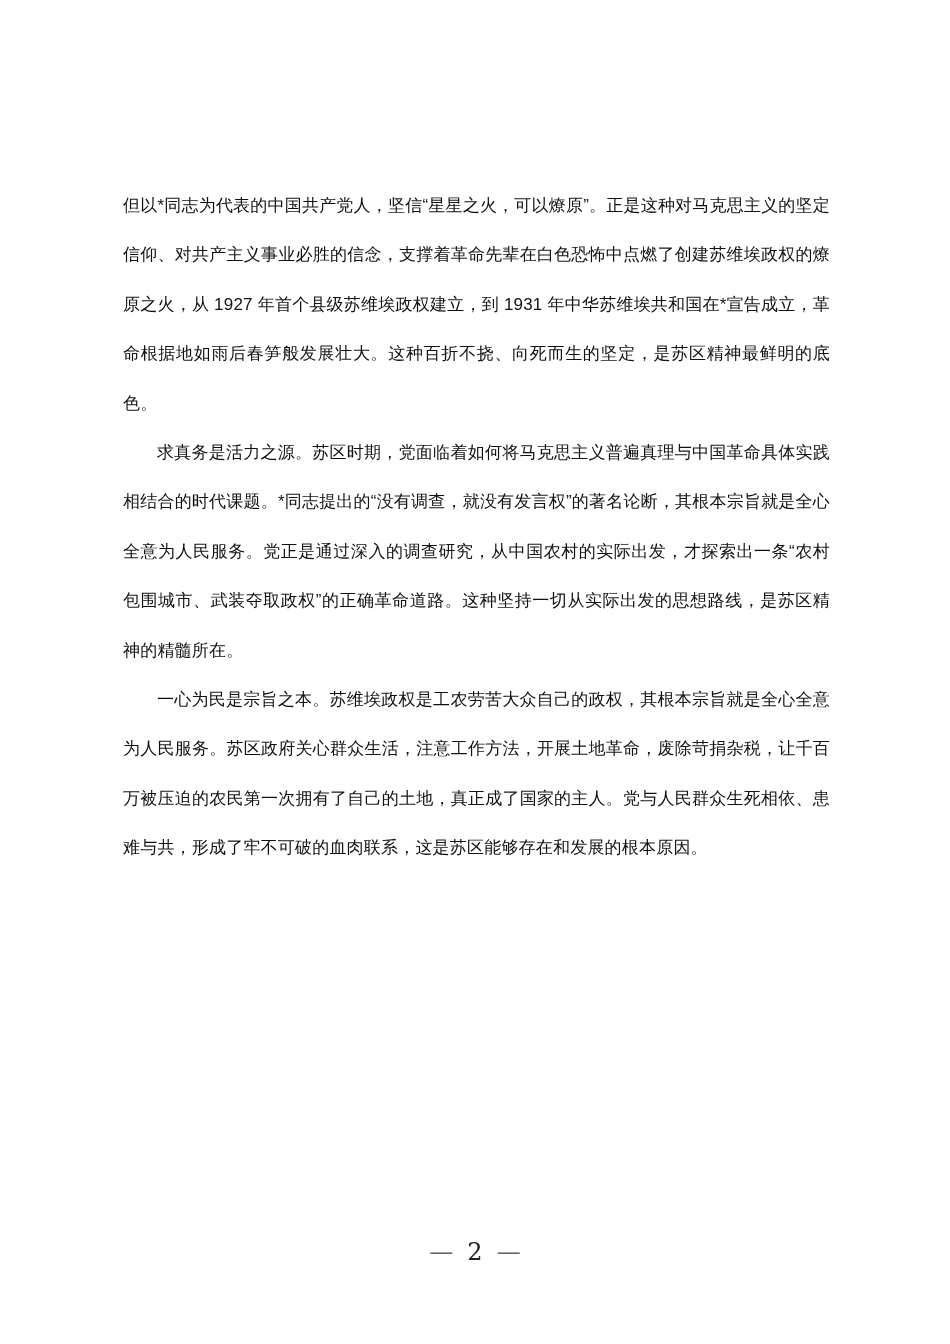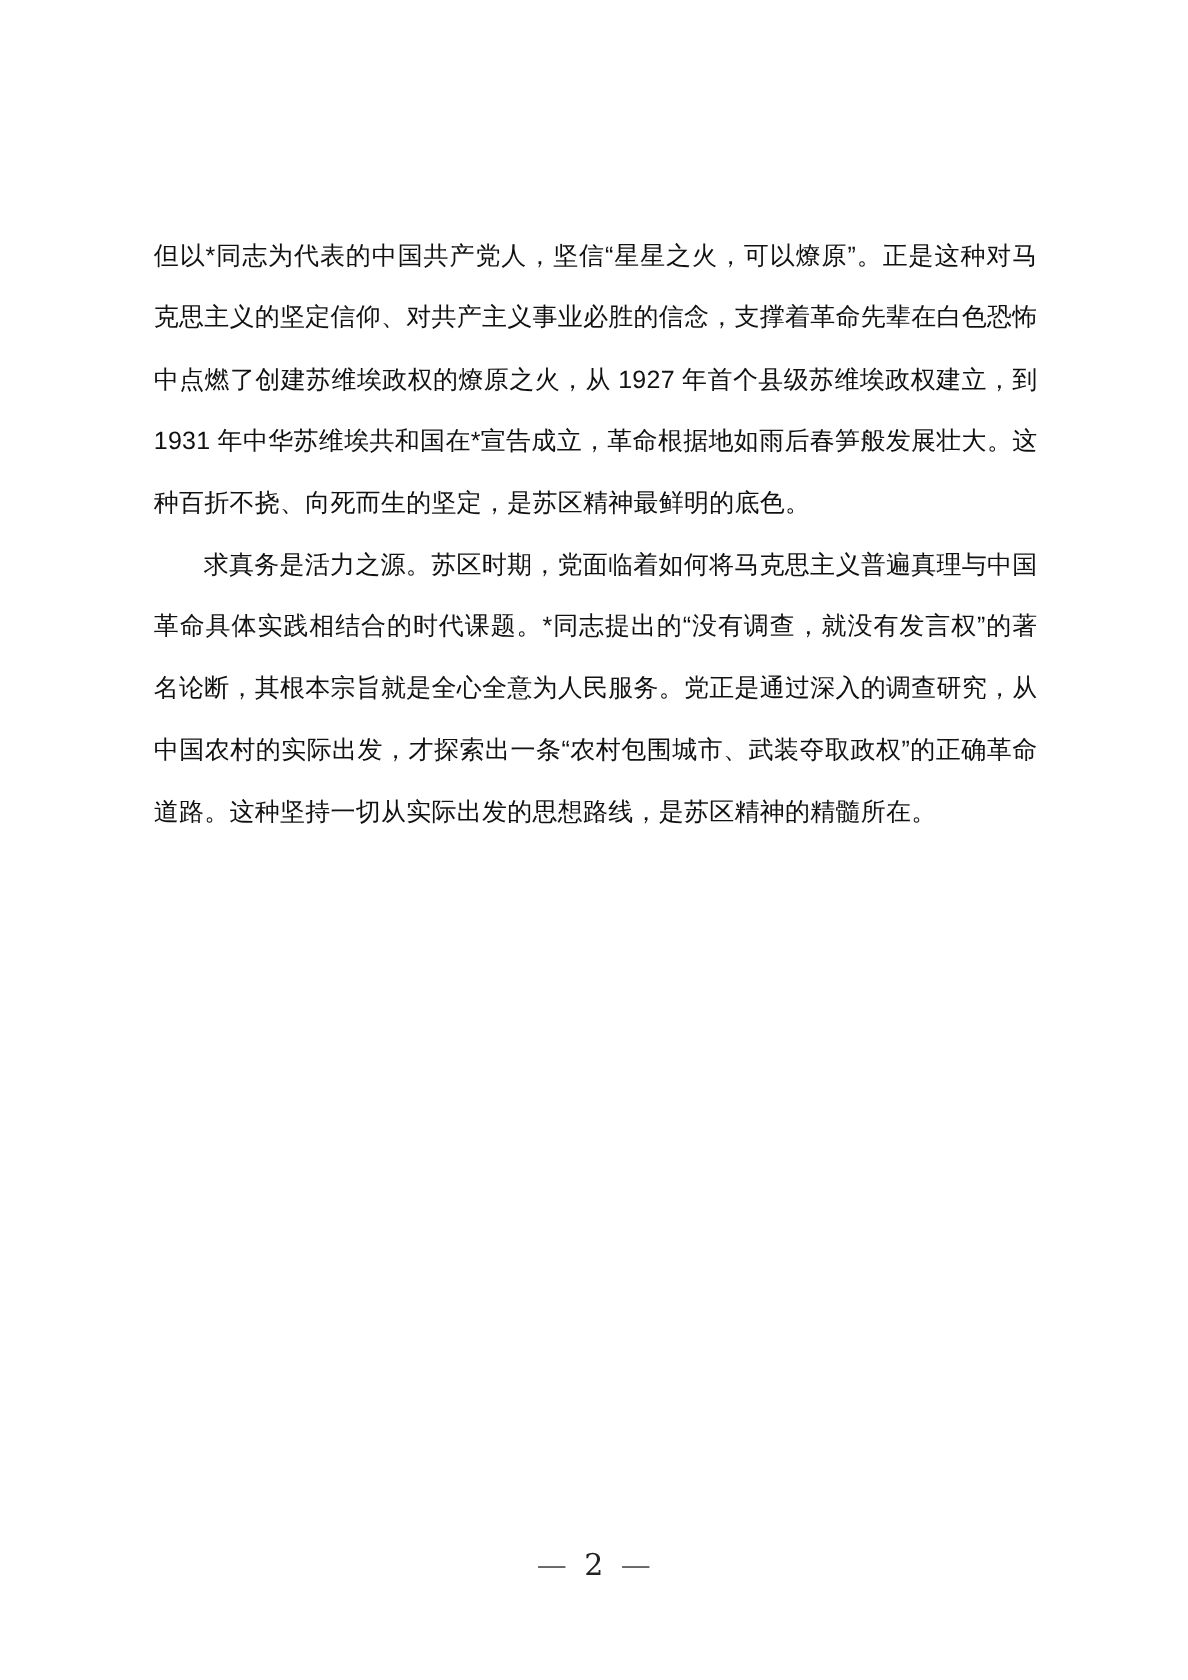--- a/index.html
+++ b/index.html
@@ -16,21 +16,21 @@
     font-family: "Liberation Sans", sans-serif;
   }
   .content {
     position: absolute;
     left: 123px;
     top: 181px;
     width: 707px;
   }
   .para {
     margin: 0;
-    font-size: 20px;
+    font-size: 17px;
     line-height: 49.4px;
     color: #111111;
     text-align: justify;
     letter-spacing: 0.2px;
     word-break: normal;
   }
   .para.indent {
     text-indent: 2em;
   }
   .footer {
@@ -53,18 +53,19 @@
     margin: 0 14px;
   }
 </style>
 </head>
 <body>
 
 <div class="page">
   <div class="content">
     <p class="para">但以*同志为代表的中国共产党人，坚信“星星之火，可以燎原”。正是这种对马克思主义的坚定信仰、对共产主义事业必胜的信念，支撑着革命先辈在白色恐怖中点燃了创建苏维埃政权的燎原之火，从 1927 年首个县级苏维埃政权建立，到 1931 年中华苏维埃共和国在*宣告成立，革命根据地如雨后春笋般发展壮大。这种百折不挠、向死而生的坚定，是苏区精神最鲜明的底色。</p>
     <p class="para indent">求真务是活力之源。苏区时期，党面临着如何将马克思主义普遍真理与中国革命具体实践相结合的时代课题。*同志提出的“没有调查，就没有发言权”的著名论断，其根本宗旨就是全心全意为人民服务。党正是通过深入的调查研究，从中国农村的实际出发，才探索出一条“农村包围城市、武装夺取政权”的正确革命道路。这种坚持一切从实际出发的思想路线，是苏区精神的精髓所在。</p>
+    <p class="para indent">一心为民是宗旨之本。苏维埃政权是工农劳苦大众自己的政权，其根本宗旨就是全心全意为人民服务。苏区政府关心群众生活，注意工作方法，开展土地革命，废除苛捐杂税，让千百万被压迫的农民第一次拥有了自己的土地，真正成了国家的主人。党与人民群众生死相依、患难与共，形成了牢不可破的血肉联系，这是苏区能够存在和发展的根本原因。</p>
   </div>
 
   <div class="footer">
     <span class="dash">—</span><span class="pagenum">2</span><span class="dash">—</span>
   </div>
 </div>
 
 </body></html>

